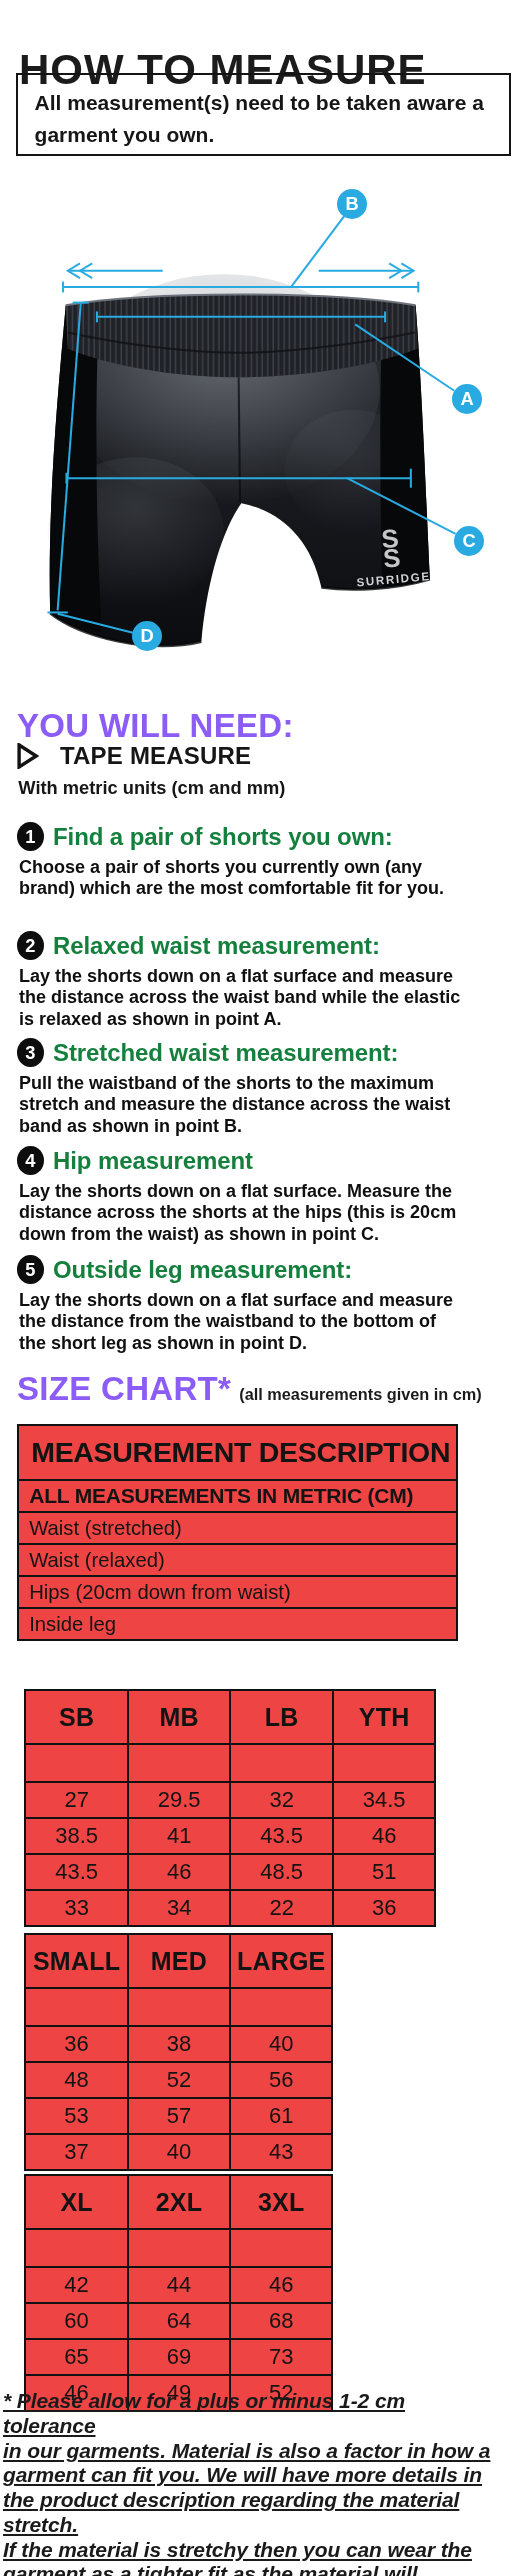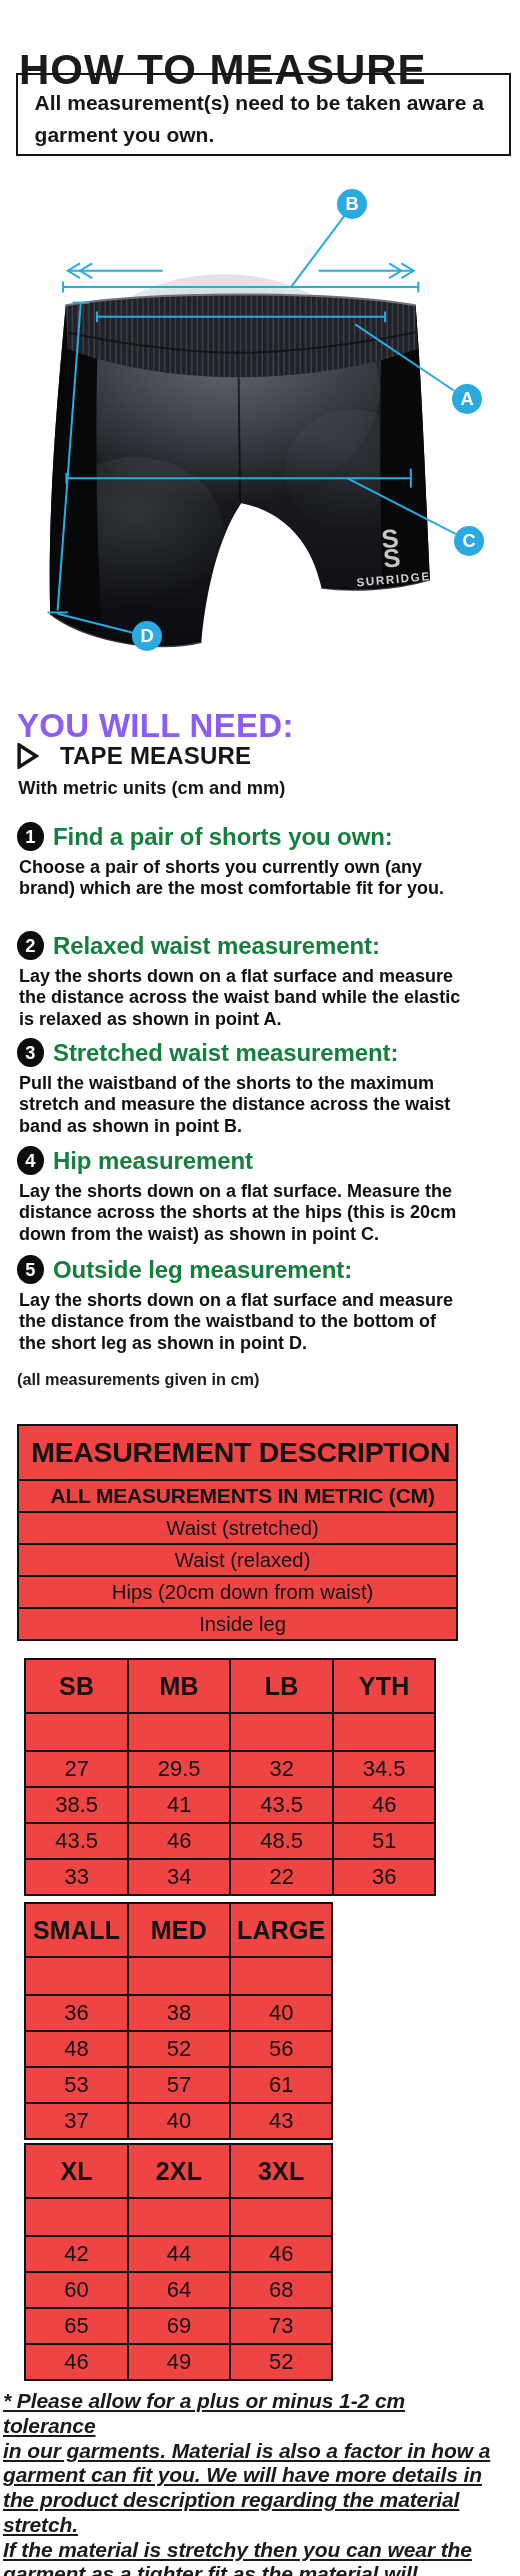--- a/index.html
+++ b/index.html
@@ -38,24 +38,24 @@
   }
   .step-heading{margin:0;font-size:24px;font-weight:800;letter-spacing:-0.1px;color:#15803d;white-space:nowrap;}
   .step-body{margin:6.1px 0 0 2px;font-size:18px;font-weight:700;line-height:1.18;color:#0f0f0f;white-space:pre-line;}
   
   .size-chart-head{left:17px;top:1370px;display:flex;align-items:baseline;gap:8.1px;}
   .size-chart-note{font-size:16.3px;font-weight:700;color:#1b1b1b;white-space:nowrap;}
   table{border-collapse:collapse;table-layout:fixed;background:#ef4444;}
   td,th{border:2px solid #111;}
   .desc-table{left:17px;top:1424px;width:441px;}
   .desc-table th{height:53px;font-size:28.5px;font-weight:800;text-align:left;padding:0 0 0 12.2px;letter-spacing:-0.3px;white-space:nowrap;}
-  .desc-table td{height:30px;font-size:20.3px;text-align:center;padding:0 0 0 10.2px;white-space:nowrap;}
+  .desc-table td{height:30px;font-size:20.3px;text-align:left;padding:0 0 0 10.2px;white-space:nowrap;}
   .desc-table tr.metric td{font-weight:800;font-size:21px;border-top-width:2.7px;letter-spacing:-0.2px;}
   .desc-table tr td{border-bottom-width:2.7px;border-top-width:2.7px;}
-  .size-table{position:absolute;}
+  .size-table{position:absolute;margin-top:31px;}
   .size-table th{height:50px;font-size:25px;font-weight:800;text-align:center;letter-spacing:0.2px;}
   .size-table td{height:32px;font-size:22px;font-weight:400;text-align:center;border-top-width:2.7px;border-bottom-width:2.7px;}
   .size-table tr.spacer td{height:34px;}
   .t-sbmb{left:24.4px;top:1658px;width:412px;}
   .t-sml {left:24.4px;top:1902px;width:309px;}
   .t-xl  {left:24.4px;top:2143px;width:309px;}
   
   .footnote{
     left:3px;top:2389px;width:490px;font-size:21px;font-weight:700;font-style:italic;
     line-height:1.18;color:#1a1a1a;white-space:pre-line;letter-spacing:-0.1px;text-decoration:underline;
@@ -213,20 +213,21 @@
         <span class="step-num">5</span>
         <h3 class="step-heading">Outside leg measurement:</h3>
       </div>
       <p class="step-body">Lay the shorts down on a flat surface and measure
 the distance from the waistband to the bottom of
 the short leg as shown in point D.</p>
     </div>
   </div>
 
 <div class="abs size-chart-head">
+  <span class="section-title" style="position:static;">SIZE CHART*</span>
   <span class="size-chart-note">(all measurements given in cm)</span>
 </div>
 
 <table class="abs desc-table">
   <thead>
     <tr>
         <th>MEASUREMENT DESCRIPTION</th>
       </tr>
   </thead>
   <tbody id="desc-body">

